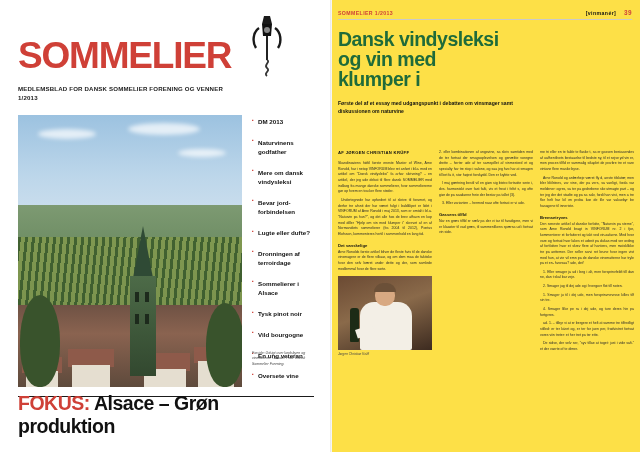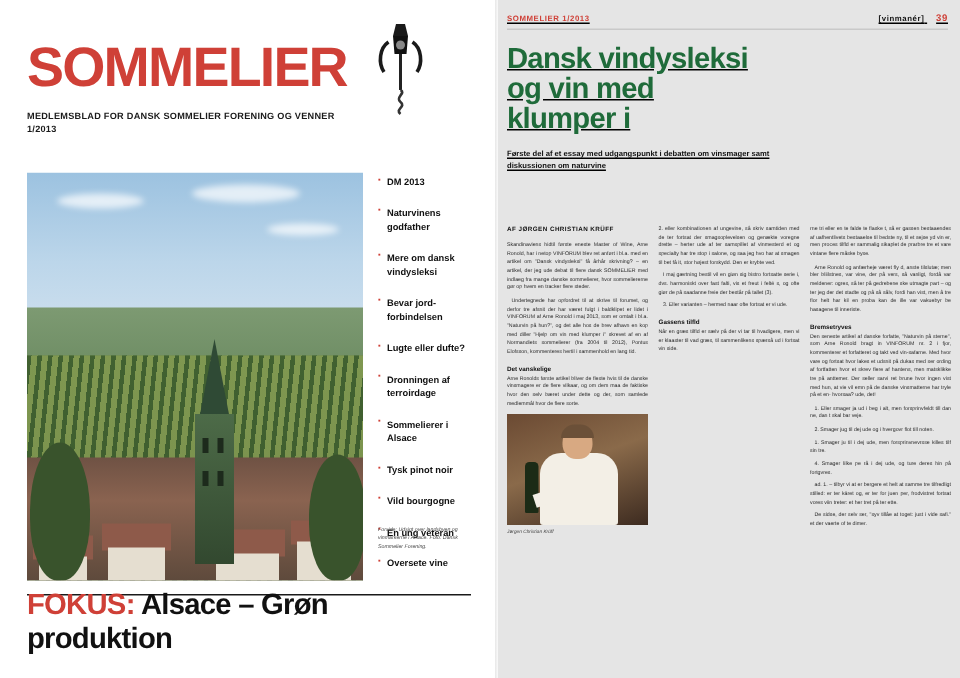--- a/index.html
+++ b/index.html
@@ -7,21 +7,21 @@
     font-family:"Liberation Sans", sans-serif; overflow:hidden; }
 
   #spread { position:relative; width:640px; height:452px; background:#fff; }
 
   
   #left-page { position:absolute; left:0; top:0; width:330px; height:452px;
     background:#fff; padding:18px 14px 0 18px; }
 
   #masthead { font-family:"Liberation Sans", sans-serif; font-weight:bold;
     font-size:37px; letter-spacing:-1.2px; color:#cf4037; line-height:1;
-    margin-top:8px; }
+    margin-top:19px; }
 
   #masthead-sub { margin-top:10px; font-size:6.1px; font-weight:bold;
     letter-spacing:0.18px; color:#1a1a1a; line-height:1.55; }
 
   
   #corkscrew { position:absolute; right:46px; top:14px; width:34px; height:66px; }
 
   
   #band { position:absolute; left:18px; top:115px; width:296px; height:272px; }
   #photo { position:absolute; left:0; top:0; width:224px; height:272px;
@@ -65,21 +65,21 @@
   #fokus { position:absolute; left:18px; top:392px; width:300px;
     font-size:19.5px; font-weight:bold; letter-spacing:-0.5px; color:#111; }
   #fokus .red { color:#cf4037; }
 
   
   #gutter { position:absolute; left:330px; top:0; width:2px; height:452px;
     background:linear-gradient(90deg,#e7e7e7,#fafafa); }
 
   
   #right-page { position:absolute; left:332px; top:0; width:308px; height:452px;
-    background:#e5e5e5; padding:9px 8px 0 6px;text-decoration:underline; }
+    background:#fde047; padding:9px 8px 0 6px; }
 
   #rp-head { display:flex; justify-content:space-between; align-items:baseline;
     font-size:5.2px; font-weight:bold; letter-spacing:0.4px; }
   #rp-head .left { color:#cf4037; }
   #rp-head .right { color:#111; }
   #rp-head .right .folio { color:#cf4037; margin-left:6px; font-size:6.4px; }
   #rp-rule { margin-top:3px; height:0.8px; background:#c9c9c9; }
 
   #headline { margin-top:9px; width:170px; font-size:19.5px; font-weight:bold;
     line-height:1.04; letter-spacing:-0.5px; color:#1f6b3a; }

